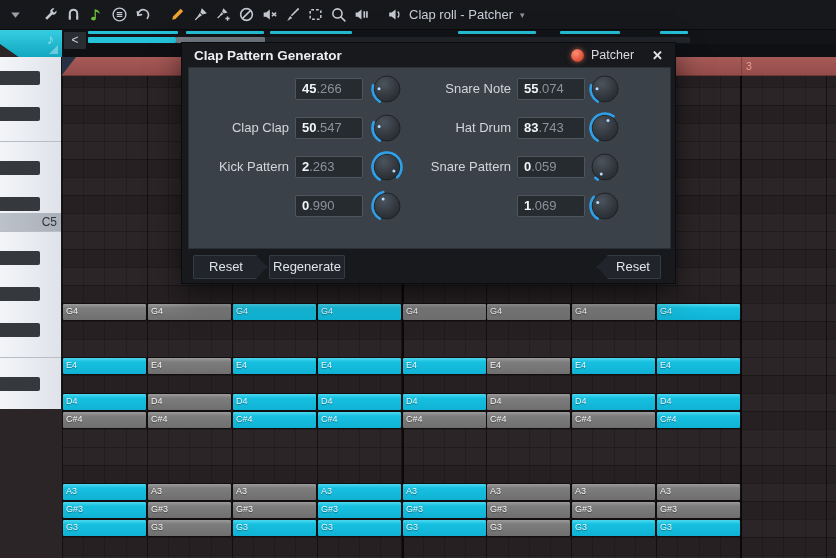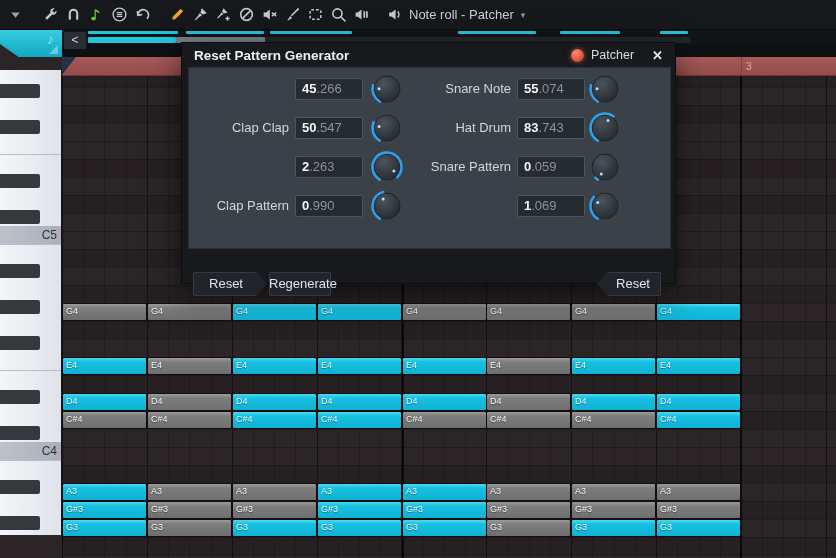--- a/index.html
+++ b/index.html
@@ -35,21 +35,21 @@
     background:#2a2e33; border:1px solid #0f1113; color:#cfd3da; font-size:12px;
     text-align:center; line-height:17px; border-radius:2px; }
   
   .timeline { position:absolute; left:62px; top:57px; width:774px; height:19px;
     background:linear-gradient(180deg,#a65a57,#944c4a); border-bottom:1px solid #6d3736; z-index:4; }
   .tl-bar { position:absolute; top:0; width:1px; height:100%; background:#7c403e; }
   .tl-num { position:absolute; top:3px; font-size:10.5px; color:#efa28f; }
   .playhead { position:absolute; left:62px; top:57px; width:14px; height:18px; z-index:5;
     background:#273145; clip-path:polygon(0 0,100% 0,0 100%); }
   
-  .keyboard { position:absolute; left:0; top:70px; width:62px; height:465px; z-index:2;
+  .keyboard { position:absolute; left:0; top:57px; width:62px; height:352px; z-index:2;
     background:linear-gradient(90deg,#f3f5f8,#dfe3e9); overflow:hidden;
     border-right:1px solid #14161a; }
   .key-black { position:absolute; left:0; width:40px; height:14px; background:#35383d;
     border-radius:0 2px 2px 0; }
   .key-c { position:absolute; left:0; width:62px; height:18px;
     background:linear-gradient(90deg,#bcc2ca,#aab0b9); color:#30343b;
     font-size:12px; text-align:right; padding:2px 5px 0 0; }
   .key-line { position:absolute; left:0; width:62px; height:1px; background:#b9bec6; }
   
   .grid { position:absolute; left:62px; top:57px; width:774px; height:501px; z-index:1;
@@ -83,21 +83,21 @@
   .fld-label { position:absolute; width:110px; text-align:right; font-size:13px;
     color:#d2d6dc; height:22px; line-height:22px; }
   .fld-box { position:absolute; width:68px; height:22px; background:#262b30;
     border:1px solid #4d565f; border-radius:2px; font-size:13px; line-height:20px;
     padding-left:6px; }
   .fld-box .i { color:#f2f4f7; font-weight:bold; }
   .fld-box .d { color:#8b929b; }
   .knob { position:absolute; width:34px; height:34px; }
   .knob svg { width:100%; height:100%; display:block; }
   .dlg-footer { position:absolute; left:0; top:206px; right:0; bottom:0; background:#17191d; }
-  .btn { position:absolute; top:23px; height:24px; background:#21252b;
+  .btn { position:absolute; top:6px; height:24px; background:#21252b;
     box-shadow:inset 0 0 0 1px #363c45; color:#dfe3e9; font-size:13px;
     text-align:center; line-height:24px; border-radius:2px; }
   .btn.reset  { clip-path:polygon(0 0, calc(100% - 11px) 0, 100% 50%, calc(100% - 11px) 100%, 0 100%); padding-right:8px; }
   .btn.accept { clip-path:polygon(11px 0, 100% 0, 100% 100%, 11px 100%, 0 50%); padding-left:8px; }
 </style>
 </head>
 <body>
 
 <div id="app">
 
@@ -311,28 +311,28 @@
           <path d="M10.6 5v6M13.1 5v6" stroke="currentColor" stroke-width="1.6"></path>
         </svg>
       </span>
       <div class="tb-selector">
       <span class="tb-icon" id="selector-icon">
           <svg viewBox="0 0 16 16">
             <path d="M3 6.2h2.2L9 3.4v9.2L5.2 9.8H3z" fill="currentColor"></path>
             <path d="M11 5.2a4 4 0 0 1 0 5.6" stroke="currentColor" stroke-width="1.4" fill="none"></path>
           </svg>
         </span>
-      <span>Note roll - Patcher</span>
+      <span>Clap roll - Patcher</span>
       <span class="tb-caret">▾</span>
     </div>
   </div>
 
   <div class="dialog">
     <div class="dlg-title">
-      <span class="t">Reset Pattern Generator</span>
+      <span class="t">Clap Pattern Generator</span>
       <span class="led"></span>
       <span class="preview-lbl">Patcher</span>
       <span class="close">✕</span>
     </div>
     <div class="dlg-content" id="dlg-content">
         <div class="fld-box" style="left: 106px; top: 10px;"><span class="i">45</span><span class="d">.266</span></div>
         <div class="knob" style="left: 181px; top: 4px;">
           <svg viewBox="0 0 34 34">
             <defs>
               <radialGradient id="kg25" cx="38%" cy="30%" r="75%">
@@ -387,20 +387,21 @@
                 <stop offset="0%" stop-color="#4b535c"></stop>
                 <stop offset="70%" stop-color="#31363d"></stop>
                 <stop offset="100%" stop-color="#272b31"></stop>
               </radialGradient>
             </defs>
             <circle cx="17" cy="17" r="13" fill="url(#kg62)" stroke="#1f2327" stroke-width="1"></circle>
             <path d="M 9.75 29.56 A 14.5 14.5 0 1 1 25.52 5.27" fill="none" stroke="#2f9fe8" stroke-width="2.6" stroke-linecap="round"></path>
             <circle cx="20.00" cy="9.58" r="1.5" fill="#b5dcff"></circle>
           </svg>
         </div>
+        <div class="fld-label" style="left: -10px; top: 88px;">Kick Pattern</div>
         <div class="fld-box" style="left: 106px; top: 88px;"><span class="i">2</span><span class="d">.263</span></div>
         <div class="knob" style="left: 181px; top: 82px;">
           <svg viewBox="0 0 34 34">
             <defs>
               <radialGradient id="kg95" cx="38%" cy="30%" r="75%">
                 <stop offset="0%" stop-color="#4b535c"></stop>
                 <stop offset="70%" stop-color="#31363d"></stop>
                 <stop offset="100%" stop-color="#272b31"></stop>
               </radialGradient>
             </defs>
@@ -418,21 +419,20 @@
                 <stop offset="0%" stop-color="#4b535c"></stop>
                 <stop offset="70%" stop-color="#31363d"></stop>
                 <stop offset="100%" stop-color="#272b31"></stop>
               </radialGradient>
             </defs>
             <circle cx="17" cy="17" r="13" fill="url(#kg4)" stroke="#1f2327" stroke-width="1"></circle>
             <path d="M 9.75 29.56 A 14.5 14.5 0 0 1 7.30 27.78" fill="none" stroke="#2f9fe8" stroke-width="2.6" stroke-linecap="round"></path>
             <circle cx="13.24" cy="24.06" r="1.5" fill="#b5dcff"></circle>
           </svg>
         </div>
-        <div class="fld-label" style="left: -10px; top: 127px;">Clap Pattern</div>
         <div class="fld-box" style="left: 106px; top: 127px;"><span class="i">0</span><span class="d">.990</span></div>
         <div class="knob" style="left: 181px; top: 121px;">
           <svg viewBox="0 0 34 34">
             <defs>
               <radialGradient id="kg45" cx="38%" cy="30%" r="75%">
                 <stop offset="0%" stop-color="#4b535c"></stop>
                 <stop offset="70%" stop-color="#31363d"></stop>
                 <stop offset="100%" stop-color="#272b31"></stop>
               </radialGradient>
             </defs>
@@ -452,18 +452,18 @@
               </radialGradient>
             </defs>
             <circle cx="17" cy="17" r="13" fill="url(#kg33)" stroke="#1f2327" stroke-width="1"></circle>
             <path d="M 9.75 29.56 A 14.5 14.5 0 0 1 5.73 7.87" fill="none" stroke="#2f9fe8" stroke-width="2.6" stroke-linecap="round"></path>
             <circle cx="9.75" cy="13.62" r="1.5" fill="#b5dcff"></circle>
           </svg>
         </div>
       </div>
     <div class="dlg-footer">
       <div class="btn reset" style="left:11px; width:74px">Reset</div>
-      <div class="btn" style="left:87px; width:62px">Regenerate</div>
+      <div class="btn" style="left:87px; width:76px">Regenerate</div>
       <div class="btn accept" style="right:14px; width:64px">Reset</div>
     </div>
   </div>
 
 </div>
 
 </body></html>

